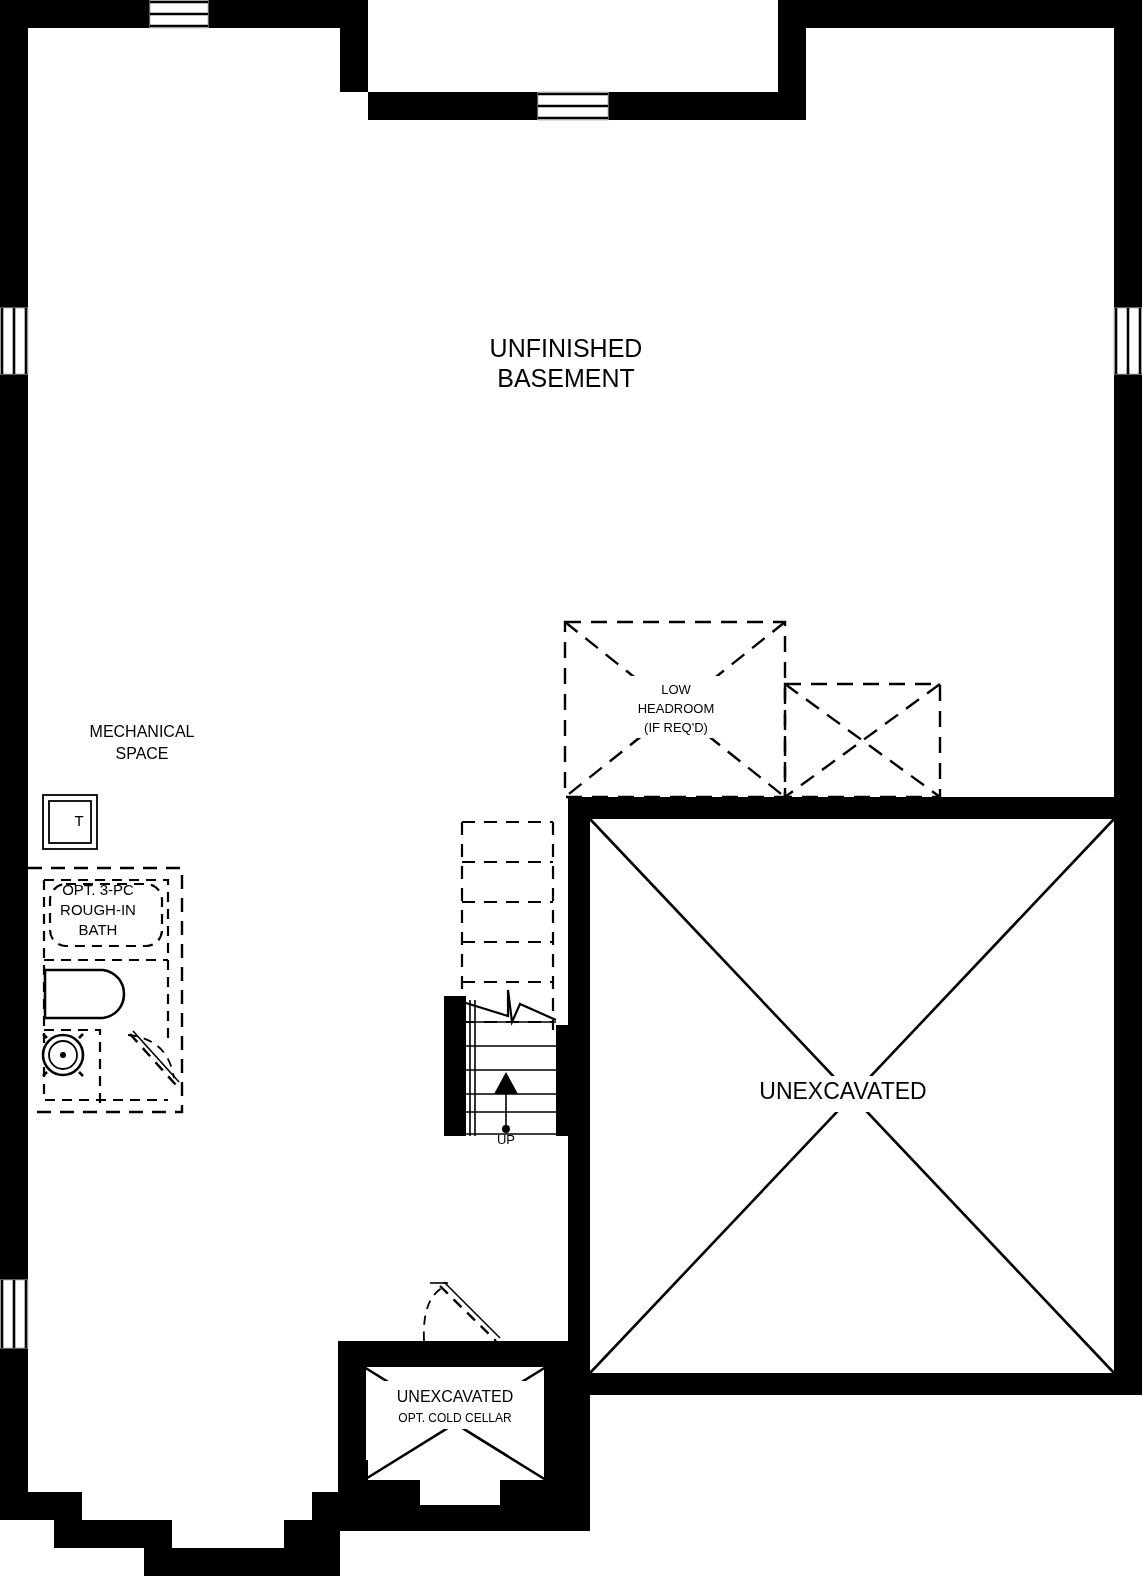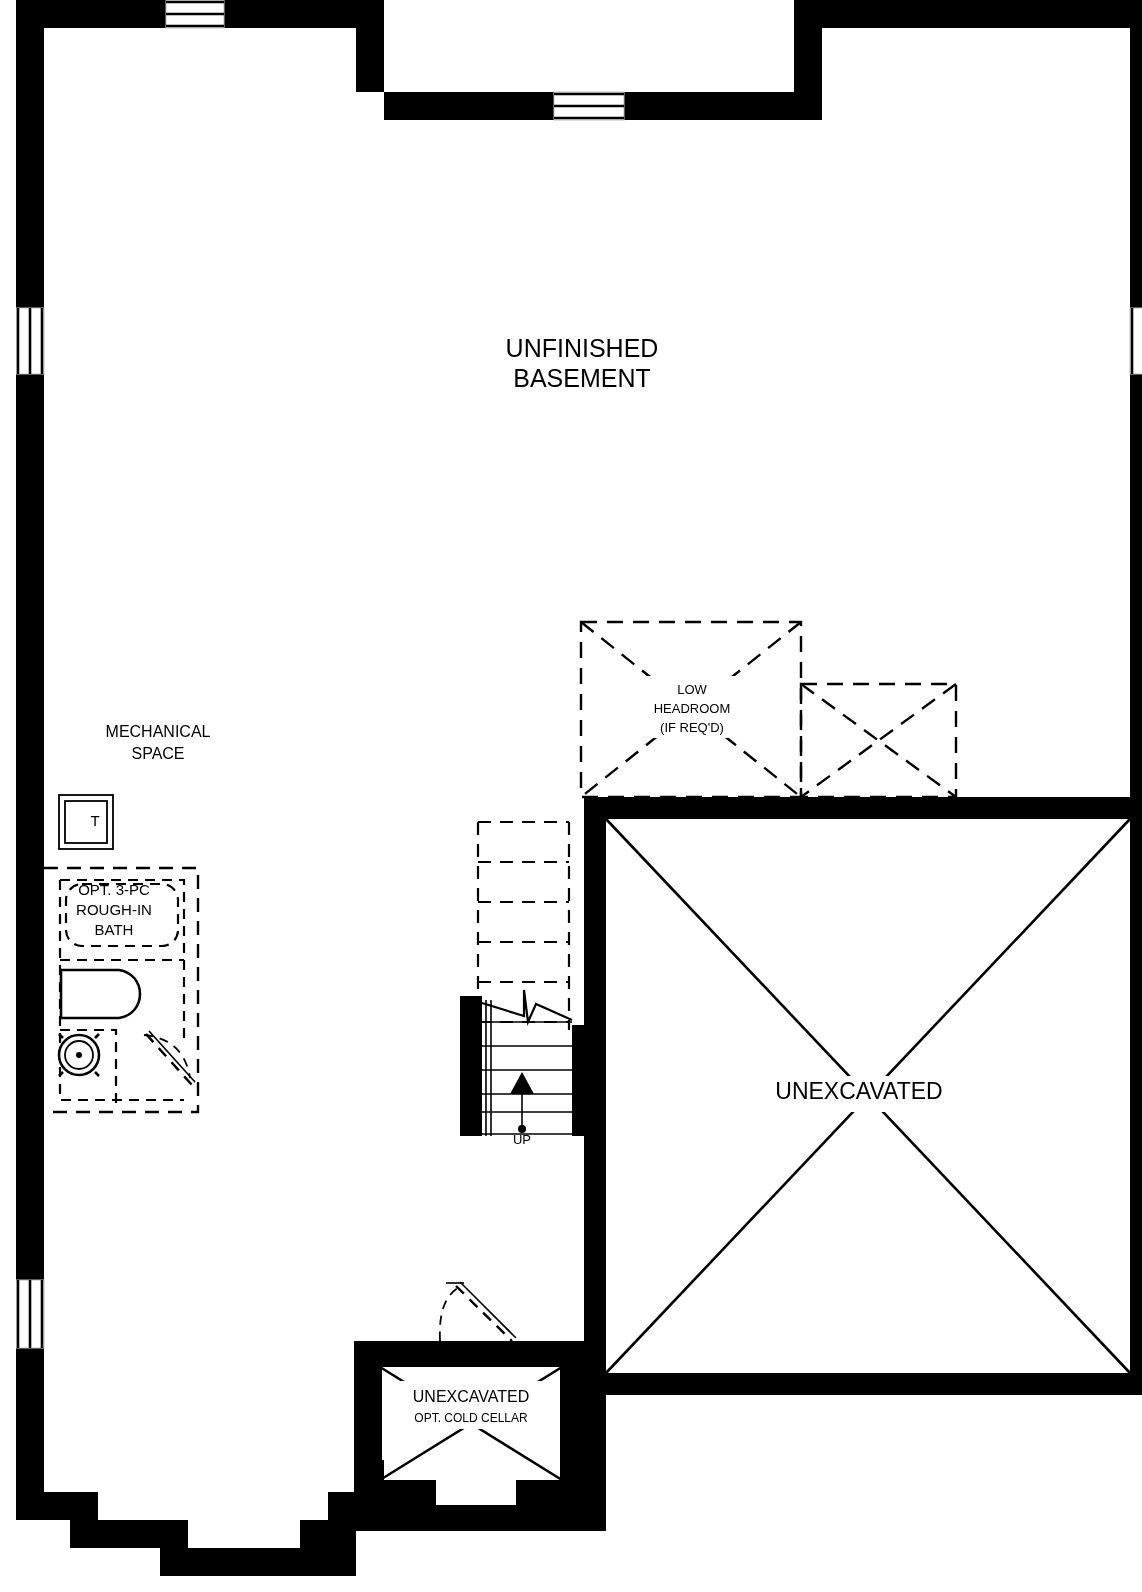--- a/index.html
+++ b/index.html
@@ -10,21 +10,21 @@
   }
   body {
     width: 1142px;
     height: 1592px;
     font-family: "Liberation Sans", sans-serif;
     overflow: hidden;
     position: relative;
   }
   #plan-root {
     position: absolute;
-    left: 16px; top: 0;
+    left: 0; top: 0;
     width: 988px;
     height: 1592px;
   }
   svg.plan {
     display: block;
     width: 1142px;
     height: 1592px;
   }
   .wall        { fill: #000000; stroke: none; }
   .thinline    { fill: none; stroke: #000000; stroke-width: 1.6; }

